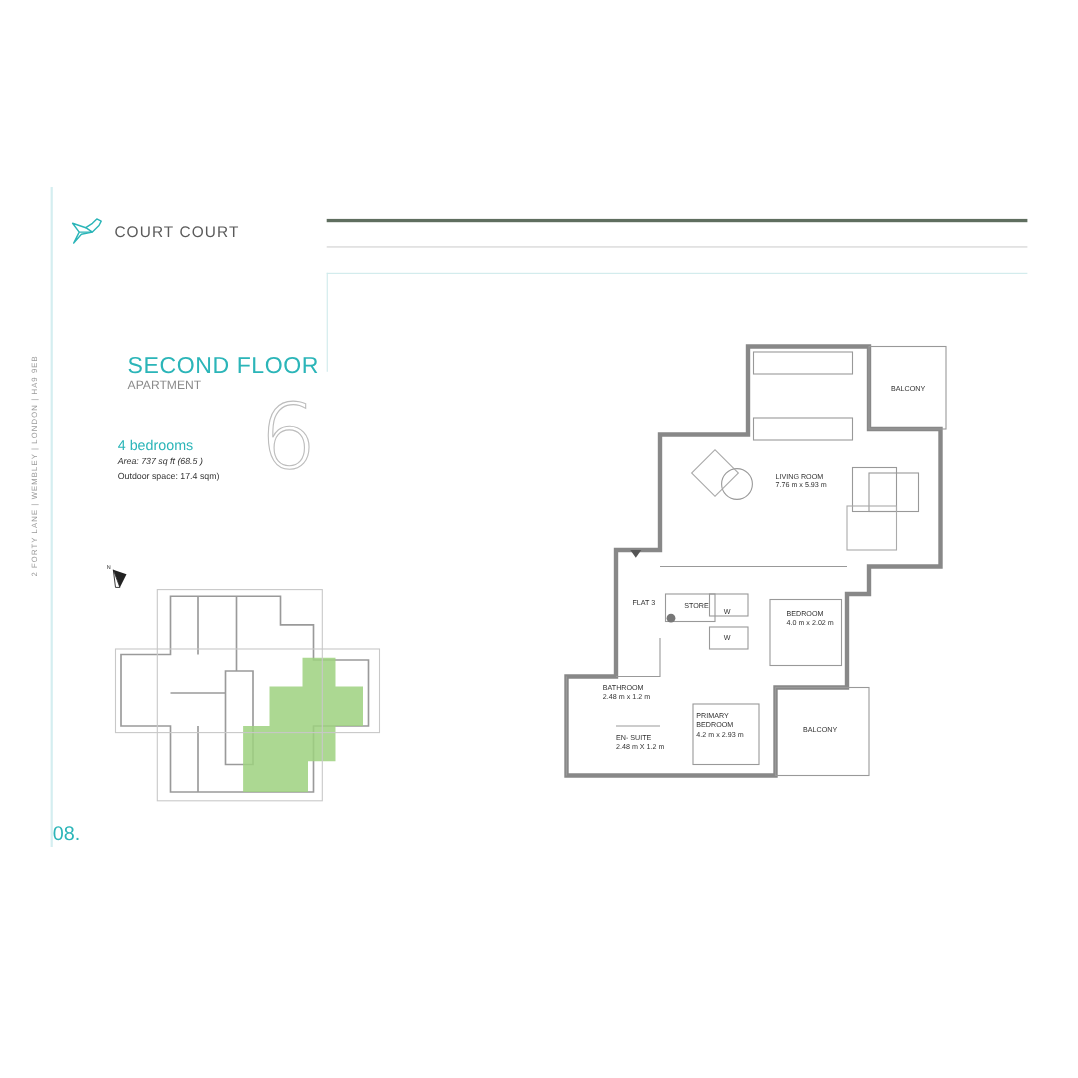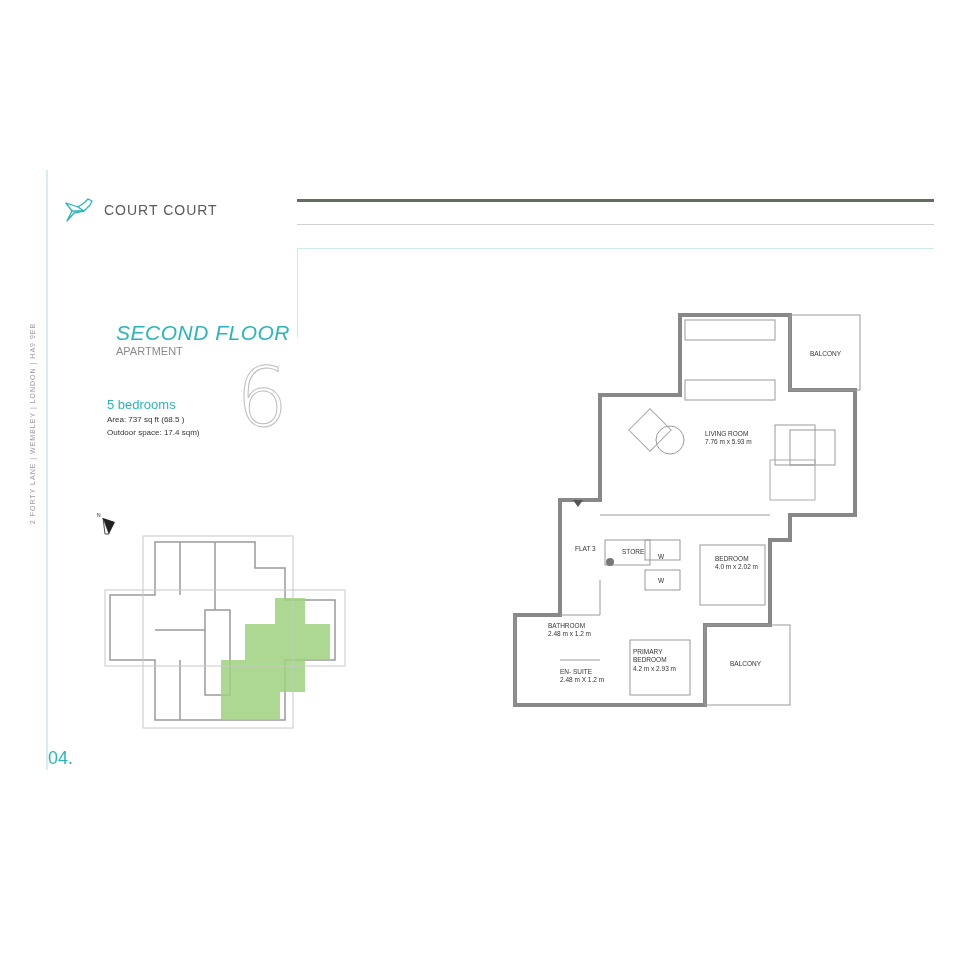--- a/index.html
+++ b/index.html
@@ -3,24 +3,24 @@
 <meta charset="utf-8">
 <style>
   html, body { margin:0; padding:0; background:#ffffff; }
   body { width:980px; height:980px; position:relative; overflow:hidden; font-family:"Liberation Sans", sans-serif; }
   .abs { position:absolute; }
   .left-rule { left:46px; top:170px; width:2px; height:600px; background:#d4eef0; }
   .logo { left:64px; top:195px; width:30px; height:30px; }
   .brand { left:104px; top:202px; font-size:14px; letter-spacing:1px; color:#5a5a5a; }
   .vert-addr { left:12px; top:310px; width:40px; height:240px; }
   .vert-addr span { position:absolute; left:-100px; top:110px; width:240px; transform:rotate(-90deg); font-size:7px; letter-spacing:1px; color:#9a9a9a; text-align:center; white-space:nowrap; }
-  .floor-title { left:116px; top:321px; font-size:21px; color:#2bb5b8; letter-spacing:0.5px;font-style:italic; }
+  .floor-title { left:116px; top:321px; font-size:21px; color:#2bb5b8; letter-spacing:0.5px; }
   .floor-sub { left:116px; top:345px; font-size:11px; color:#8a8a8a; }
   .bedrooms { left:107px; top:397px; font-size:13px; color:#2bb5b8; }
-  .area { left:107px; top:415px; font-size:8px; color:#333; }
+  .area { left:107px; top:415px; font-size:8px; color:#333;font-style:italic; }
   .outdoor { left:107px; top:428px; font-size:8px; color:#333; }
   .big-six { left:236px; top:350px; font-size:82px; color:transparent; -webkit-text-stroke:1px #bdbdbd; font-family:"DejaVu Sans", sans-serif; font-weight:200; }
   .page-num { left:48px; top:748px; font-size:18px; color:#2bb5b8; }
   .rule-dark { left:297px; top:199px; width:637px; height:3px; background:#5f6e5f; }
   .rule-light { left:297px; top:224px; width:637px; height:1px; background:#cfcfcf; }
   .frame-top { left:297px; top:248px; width:637px; height:1px; background:#cfeaec; }
   .frame-left { left:297px; top:248px; width:1px; height:90px; background:#cfeaec; }
   .keyplan { left:85px; top:500px; width:270px; height:240px; }
   .plan { left:500px; top:300px; width:400px; height:420px; }
   .room-label { position:absolute; font-size:6.5px; color:#333; line-height:1.3; white-space:nowrap; }
@@ -38,25 +38,25 @@
 </svg>
 <div class="abs brand">COURT COURT</div>
 
 <div class="abs vert-addr">
   <span>2 FORTY LANE  |  WEMBLEY  |  LONDON  |  HA9 9EB</span>
 </div>
 
 <div class="abs floor-title">SECOND FLOOR</div>
 <div class="abs floor-sub">APARTMENT</div>
 <div class="abs big-six">6</div>
-<div class="abs bedrooms">5 bedrooms</div>
+<div class="abs bedrooms">4 bedrooms</div>
 <div class="abs area">Area:  737 sq ft (68.5 )</div>
 <div class="abs outdoor">Outdoor space: 17.4 sqm)</div>
 
-<div class="abs page-num">04.</div>
+<div class="abs page-num">08.</div>
 
 <div class="abs rule-dark"></div>
 <div class="abs rule-light"></div>
 <div class="abs frame-top"></div>
 <div class="abs frame-left"></div>
 
 <svg class="abs keyplan" viewBox="0 0 270 240">
   <g>
     <polygon points="18,18 30,22 24,34" fill="#222"></polygon>
     <polygon points="18,18 24,34 20,34" fill="#fff" stroke="#222" stroke-width="0.8"></polygon>

